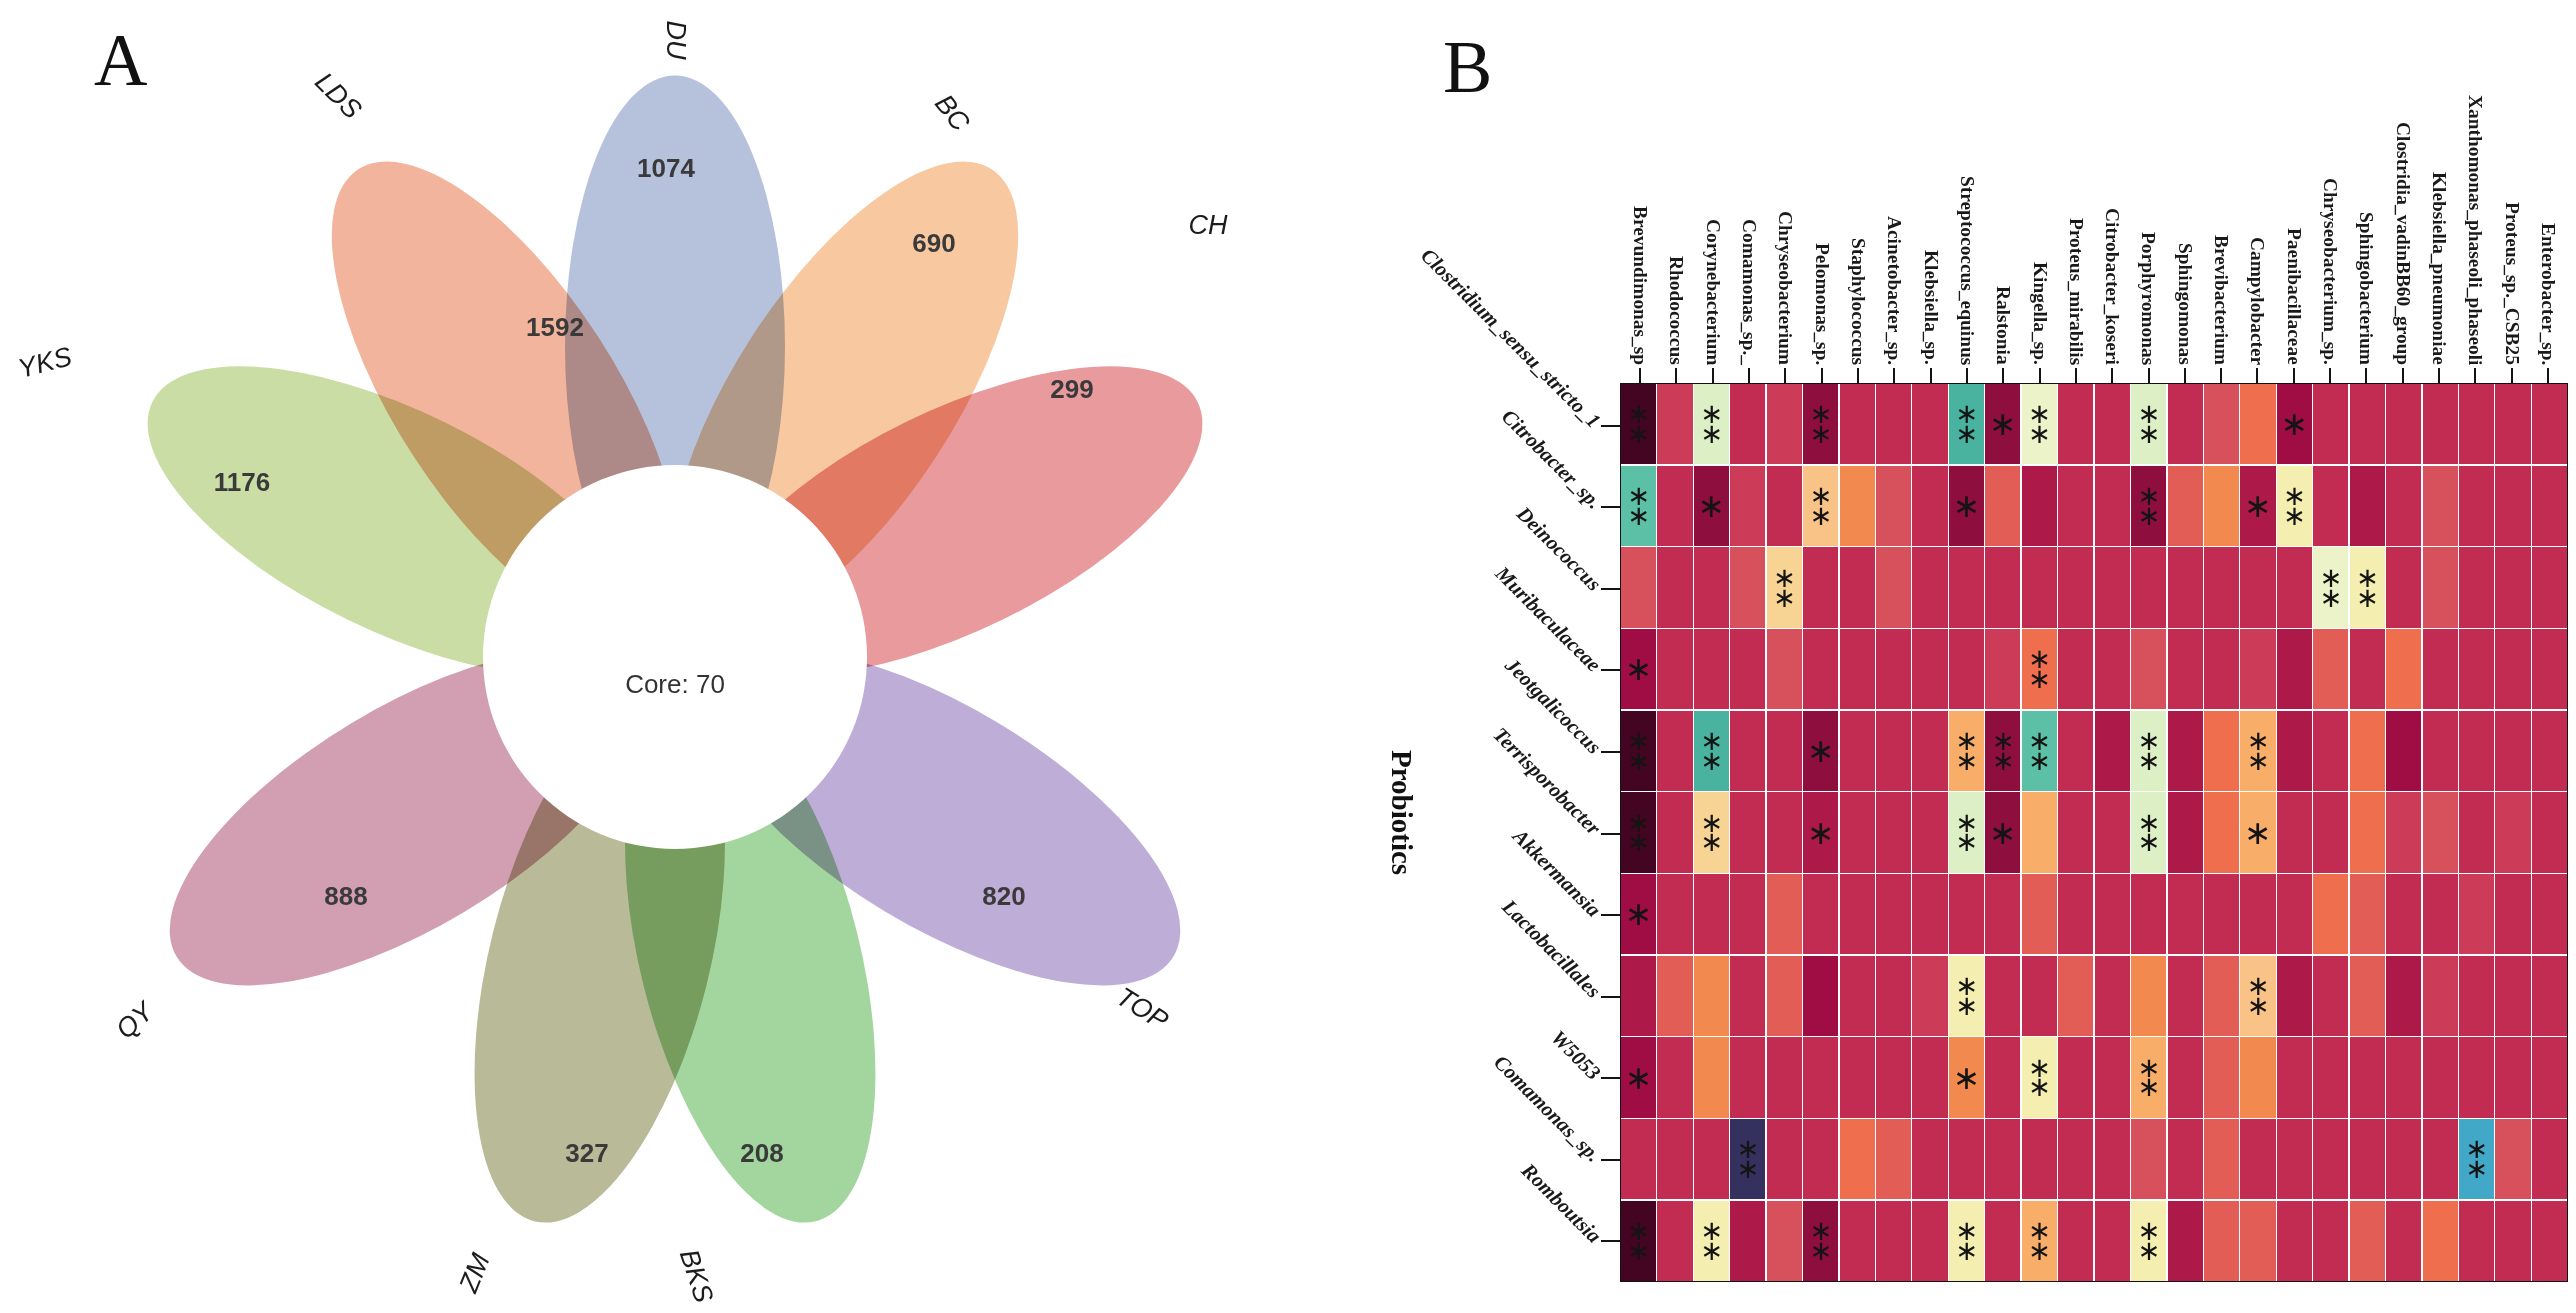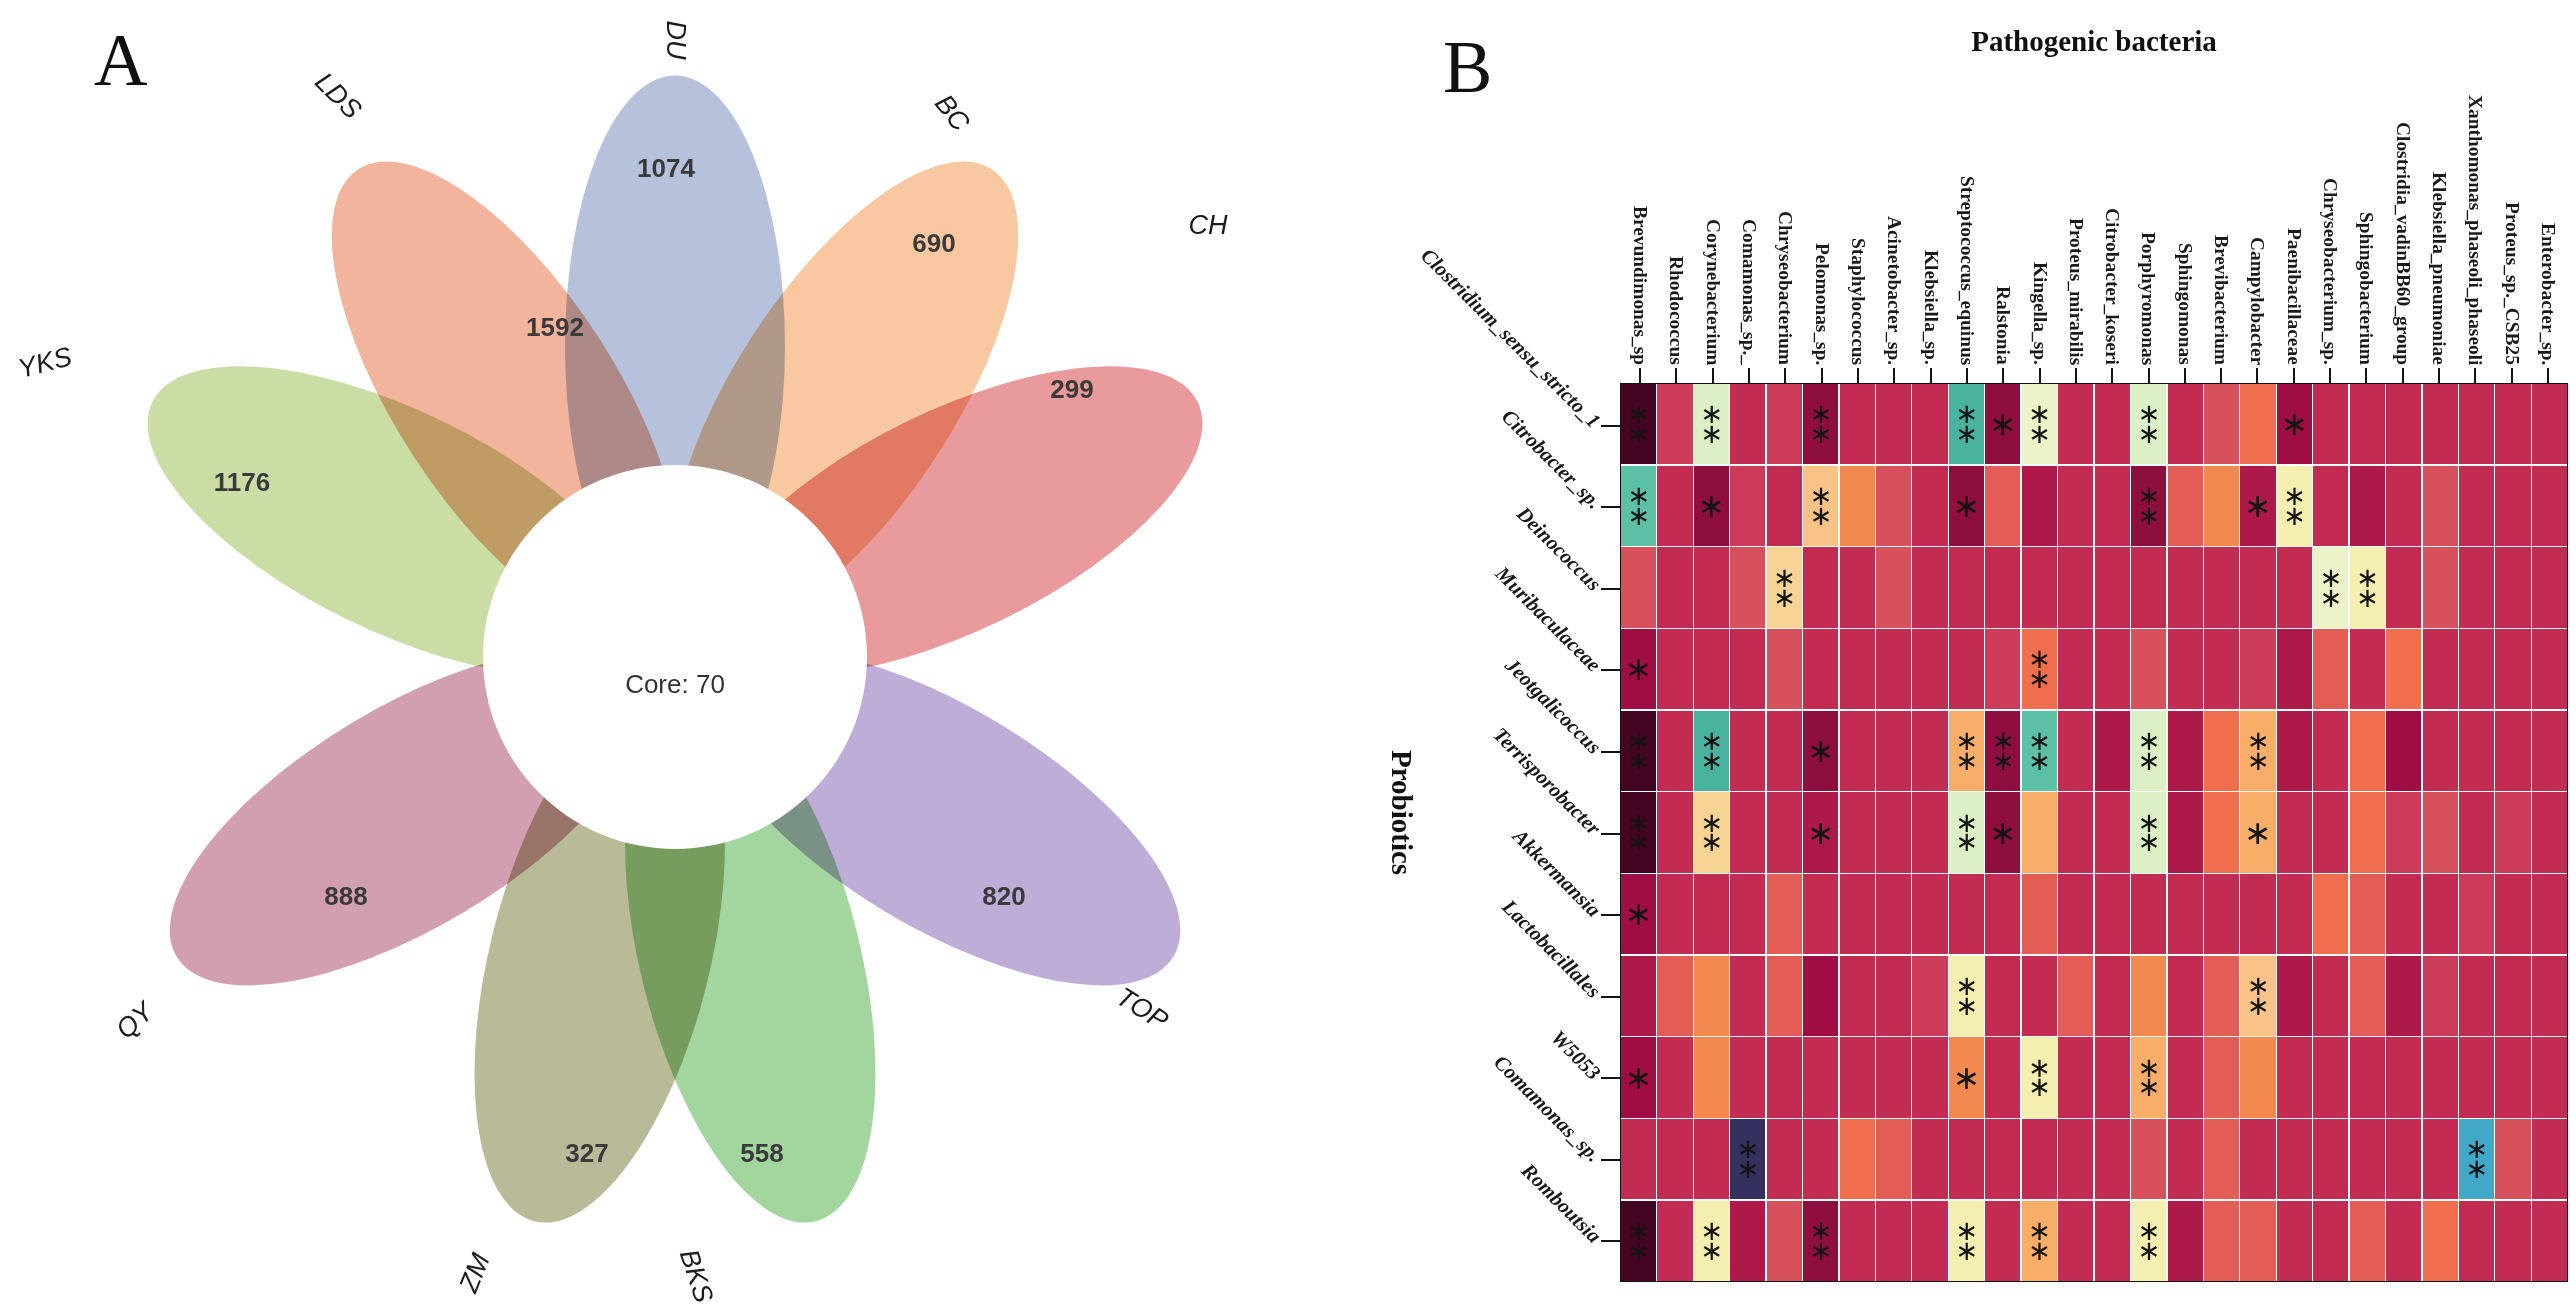--- a/index.html
+++ b/index.html
@@ -59,36 +59,35 @@
         <div class="flower-core" style="left: 675px; top: 657px;"></div>
         <div class="core-label" style="left: 675px; top: 684px;">Core: 70</div>
         <div class="petal-value" style="left: 666px; top: 168px;">1074</div>
         <div class="petal-label" style="left: 675px; top: 40px; transform: translate(-50%, -50%) rotate(90deg);">DU</div>
         <div class="petal-value" style="left: 934px; top: 243px;">690</div>
         <div class="petal-label" style="left: 952px; top: 113px; transform: translate(-50%, -50%) rotate(52deg);">BC</div>
         <div class="petal-value" style="left: 1072px; top: 389px;">299</div>
         <div class="petal-label" style="left: 1208px; top: 225px; transform: translate(-50%, -50%) rotate(0deg);">CH</div>
         <div class="petal-value" style="left: 1004px; top: 896px;">820</div>
         <div class="petal-label" style="left: 1142px; top: 1009px; transform: translate(-50%, -50%) rotate(32deg);">TOP</div>
-        <div class="petal-value" style="left: 762px; top: 1153px;">558</div>
+        <div class="petal-value" style="left: 762px; top: 1153px;">208</div>
         <div class="petal-label" style="left: 696px; top: 1276px; transform: translate(-50%, -50%) rotate(72deg);">BKS</div>
         <div class="petal-value" style="left: 587px; top: 1153px;">327</div>
         <div class="petal-label" style="left: 475px; top: 1273px; transform: translate(-50%, -50%) rotate(-68deg);">ZM</div>
         <div class="petal-value" style="left: 346px; top: 896px;">888</div>
         <div class="petal-label" style="left: 135px; top: 1021px; transform: translate(-50%, -50%) rotate(-42deg);">QY</div>
         <div class="petal-value" style="left: 242px; top: 482px;">1176</div>
         <div class="petal-label" style="left: 45px; top: 363px; transform: translate(-50%, -50%) rotate(-15deg);">YKS</div>
         <div class="petal-value" style="left: 555px; top: 327px;">1592</div>
         <div class="petal-label" style="left: 338px; top: 96px; transform: translate(-50%, -50%) rotate(45deg);">LDS</div>
       </div>
   </div>
 
   <div class="panel-letter" style="left:1443px;top:25px;">B</div>
 
-  <div class="hm-title" style="left:1622px;top:25px;width:944px;">Pathogenic bacteria</div>
 
   <div class="hm-ylabel" style="left:1385px;top:750px;">Probiotics</div>
 
   <div id="heatmap-grid" style="left:1620px;top:383px;width:948px;height:899px;
               grid-template-columns:repeat(26,1fr);grid-template-rows:repeat(11,1fr);">
       <div class="hm-cell" style="background: rgb(67, 5, 34);">
         <div class="hm-mark m2">
           <span>∗</span>
           <span>∗</span>
         </div>

